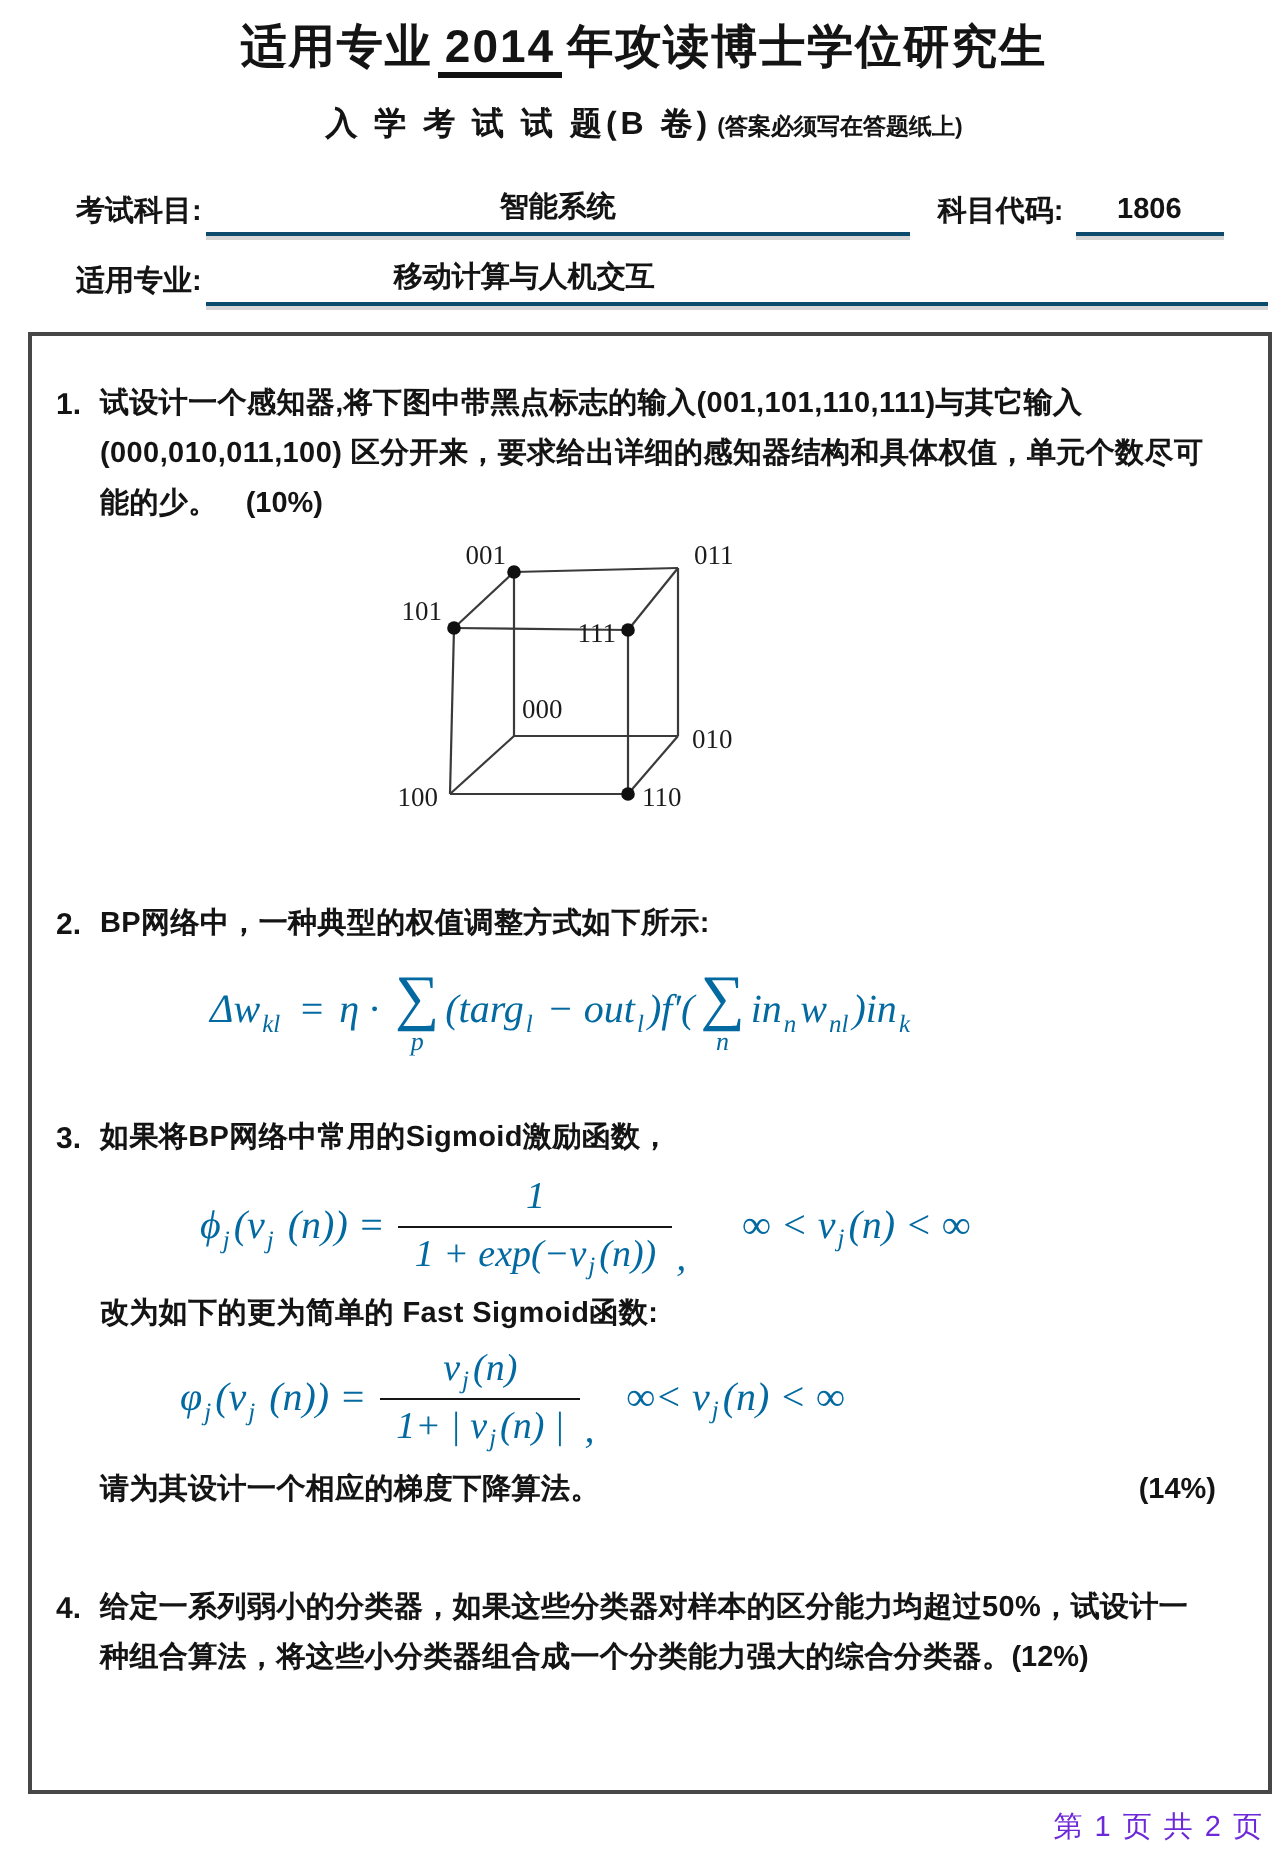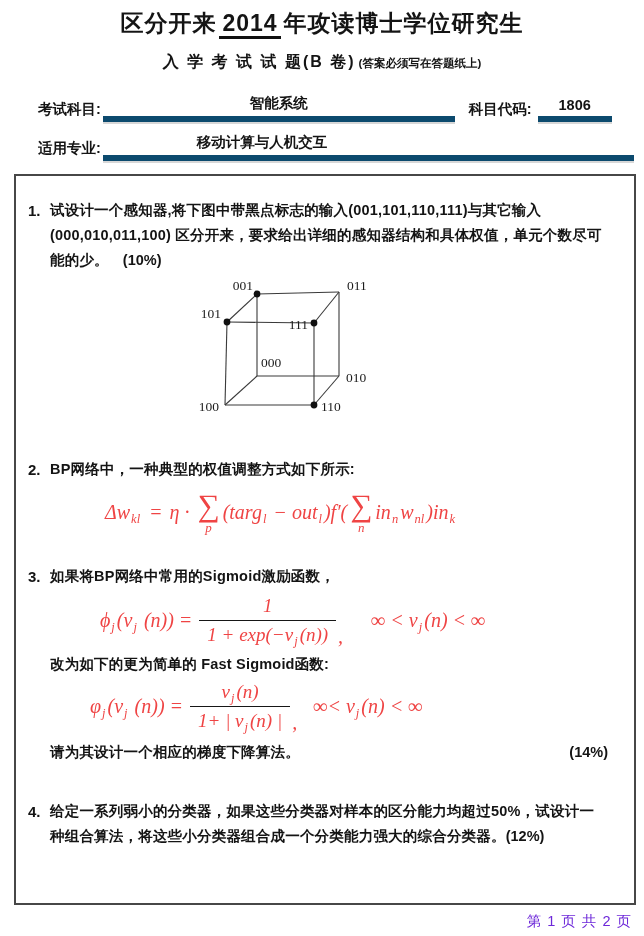--- a/index.html
+++ b/index.html
@@ -12,21 +12,21 @@
   
   .title1 { margin-top:8px; text-align:center; font-size:23px; font-weight:bold; letter-spacing:1px; }
   .title1 .year { border-bottom:3px solid #111; padding:0 3px; margin:0 3px;text-align:right; }
   .title2 { margin-top:13px; text-align:center; font-weight:bold; }
   .t2main { font-size:16px; letter-spacing:2px; }
   .t2note { font-size:11.5px; margin-left:3px; }
   .frow { display:flex; align-items:flex-end; font-weight:bold; font-size:14.5px; }
   .frow1 { margin:21px 30px 0 38px; }
   .frow2 { margin:11px 10px 0 38px; }
   .flabel { white-space:nowrap; padding-bottom:3px; }
-  .fvalue { border-bottom:6px solid #0c4a6e; box-shadow:0 2px 0 rgba(140,140,140,.35); padding-bottom:3px; }
+  .fvalue { border-bottom:2px solid #0c4a6e; box-shadow:0 2px 0 rgba(140,140,140,.35); padding-bottom:3px; }
   .fvalue.subject { width:352px; text-align:center; margin-left:2px; }
   .flabel.codelab { margin-left:14px; }
   .fvalue.code { width:74px; text-align:center; margin-left:6px; }
   .fvalue.major { flex:1; text-align:left; padding-left:94px; margin-left:2px; }
   
   .box {
     margin:13px 8px 0 14px; width:622px; height:731px;
     border:2px solid #474747; padding:22px 26px 0 12px; overflow:hidden;
   }
   .q { display:flex; margin-top:0; }
@@ -39,21 +39,21 @@
   .mt-q2 { margin-top:10px; }
   .mt-q3 { margin-top:30px; }
   .mt-q4 { margin-top:34px; }
   
   .cubewrap { text-align:center; margin:4px 50px 6px 0; }
   .cube-label { font-family:"Liberation Serif", serif; font-size:13.5px; fill:#1c1c1c; }
   
   .formula {
     display:flex; align-items:center;
     font-family:"Liberation Serif", serif; font-style:italic;
-    font-size:20px; color:#ef4444;
+    font-size:20px; color:#0369a1;
   }
   .formula .sub { font-size:12.5px; transform:translateY(7px); margin:0 2px 0 1px; }
   .den .sub, .num .sub, .cond .sub { display:inline-block; transform:translateY(4px); font-size:12.5px; margin:0 2px 0 1px; }
   .tok { white-space:pre; }
   .tok.sp { margin:0 7px; }
   .tok.sp2 { margin:0 5px; }
   .bigop { display:inline-flex; flex-direction:column; align-items:center; line-height:1; margin:0 3px; }
   .bigop .sigma { font-style:normal; font-size:31px; line-height:.95; }
   .bigop .lim { font-size:13px; margin-top:1px; }
   .frac { display:inline-flex; flex-direction:column; align-items:center; margin:0 2px; font-size:19px; }
@@ -71,21 +71,21 @@
   .req { margin-top:8px; }
   
   .footer { text-align:right; padding-right:12px; margin-top:7px; font-size:14.5px; letter-spacing:1px; color:#6d28d9; }
 </style>
 </head>
 <body>
 
 <div class="page">
 
   <div class="title1">
-    <span>区分开来</span><span class="year">2014</span><span>年攻读博士学位研究生</span>
+    <span>适用专业</span><span class="year">2014</span><span>年攻读博士学位研究生</span>
   </div>
   <div class="title2">
     <span class="t2main">入 学 考 试 试 题(B 卷)</span><span class="t2note">(答案必须写在答题纸上)</span>
   </div>
 
   <div class="frow frow1">
     <span class="flabel">考试科目:</span>
     <span class="fvalue subject">智能系统</span>
     <span class="flabel codelab">科目代码:</span>
     <span class="fvalue code">1806</span>

